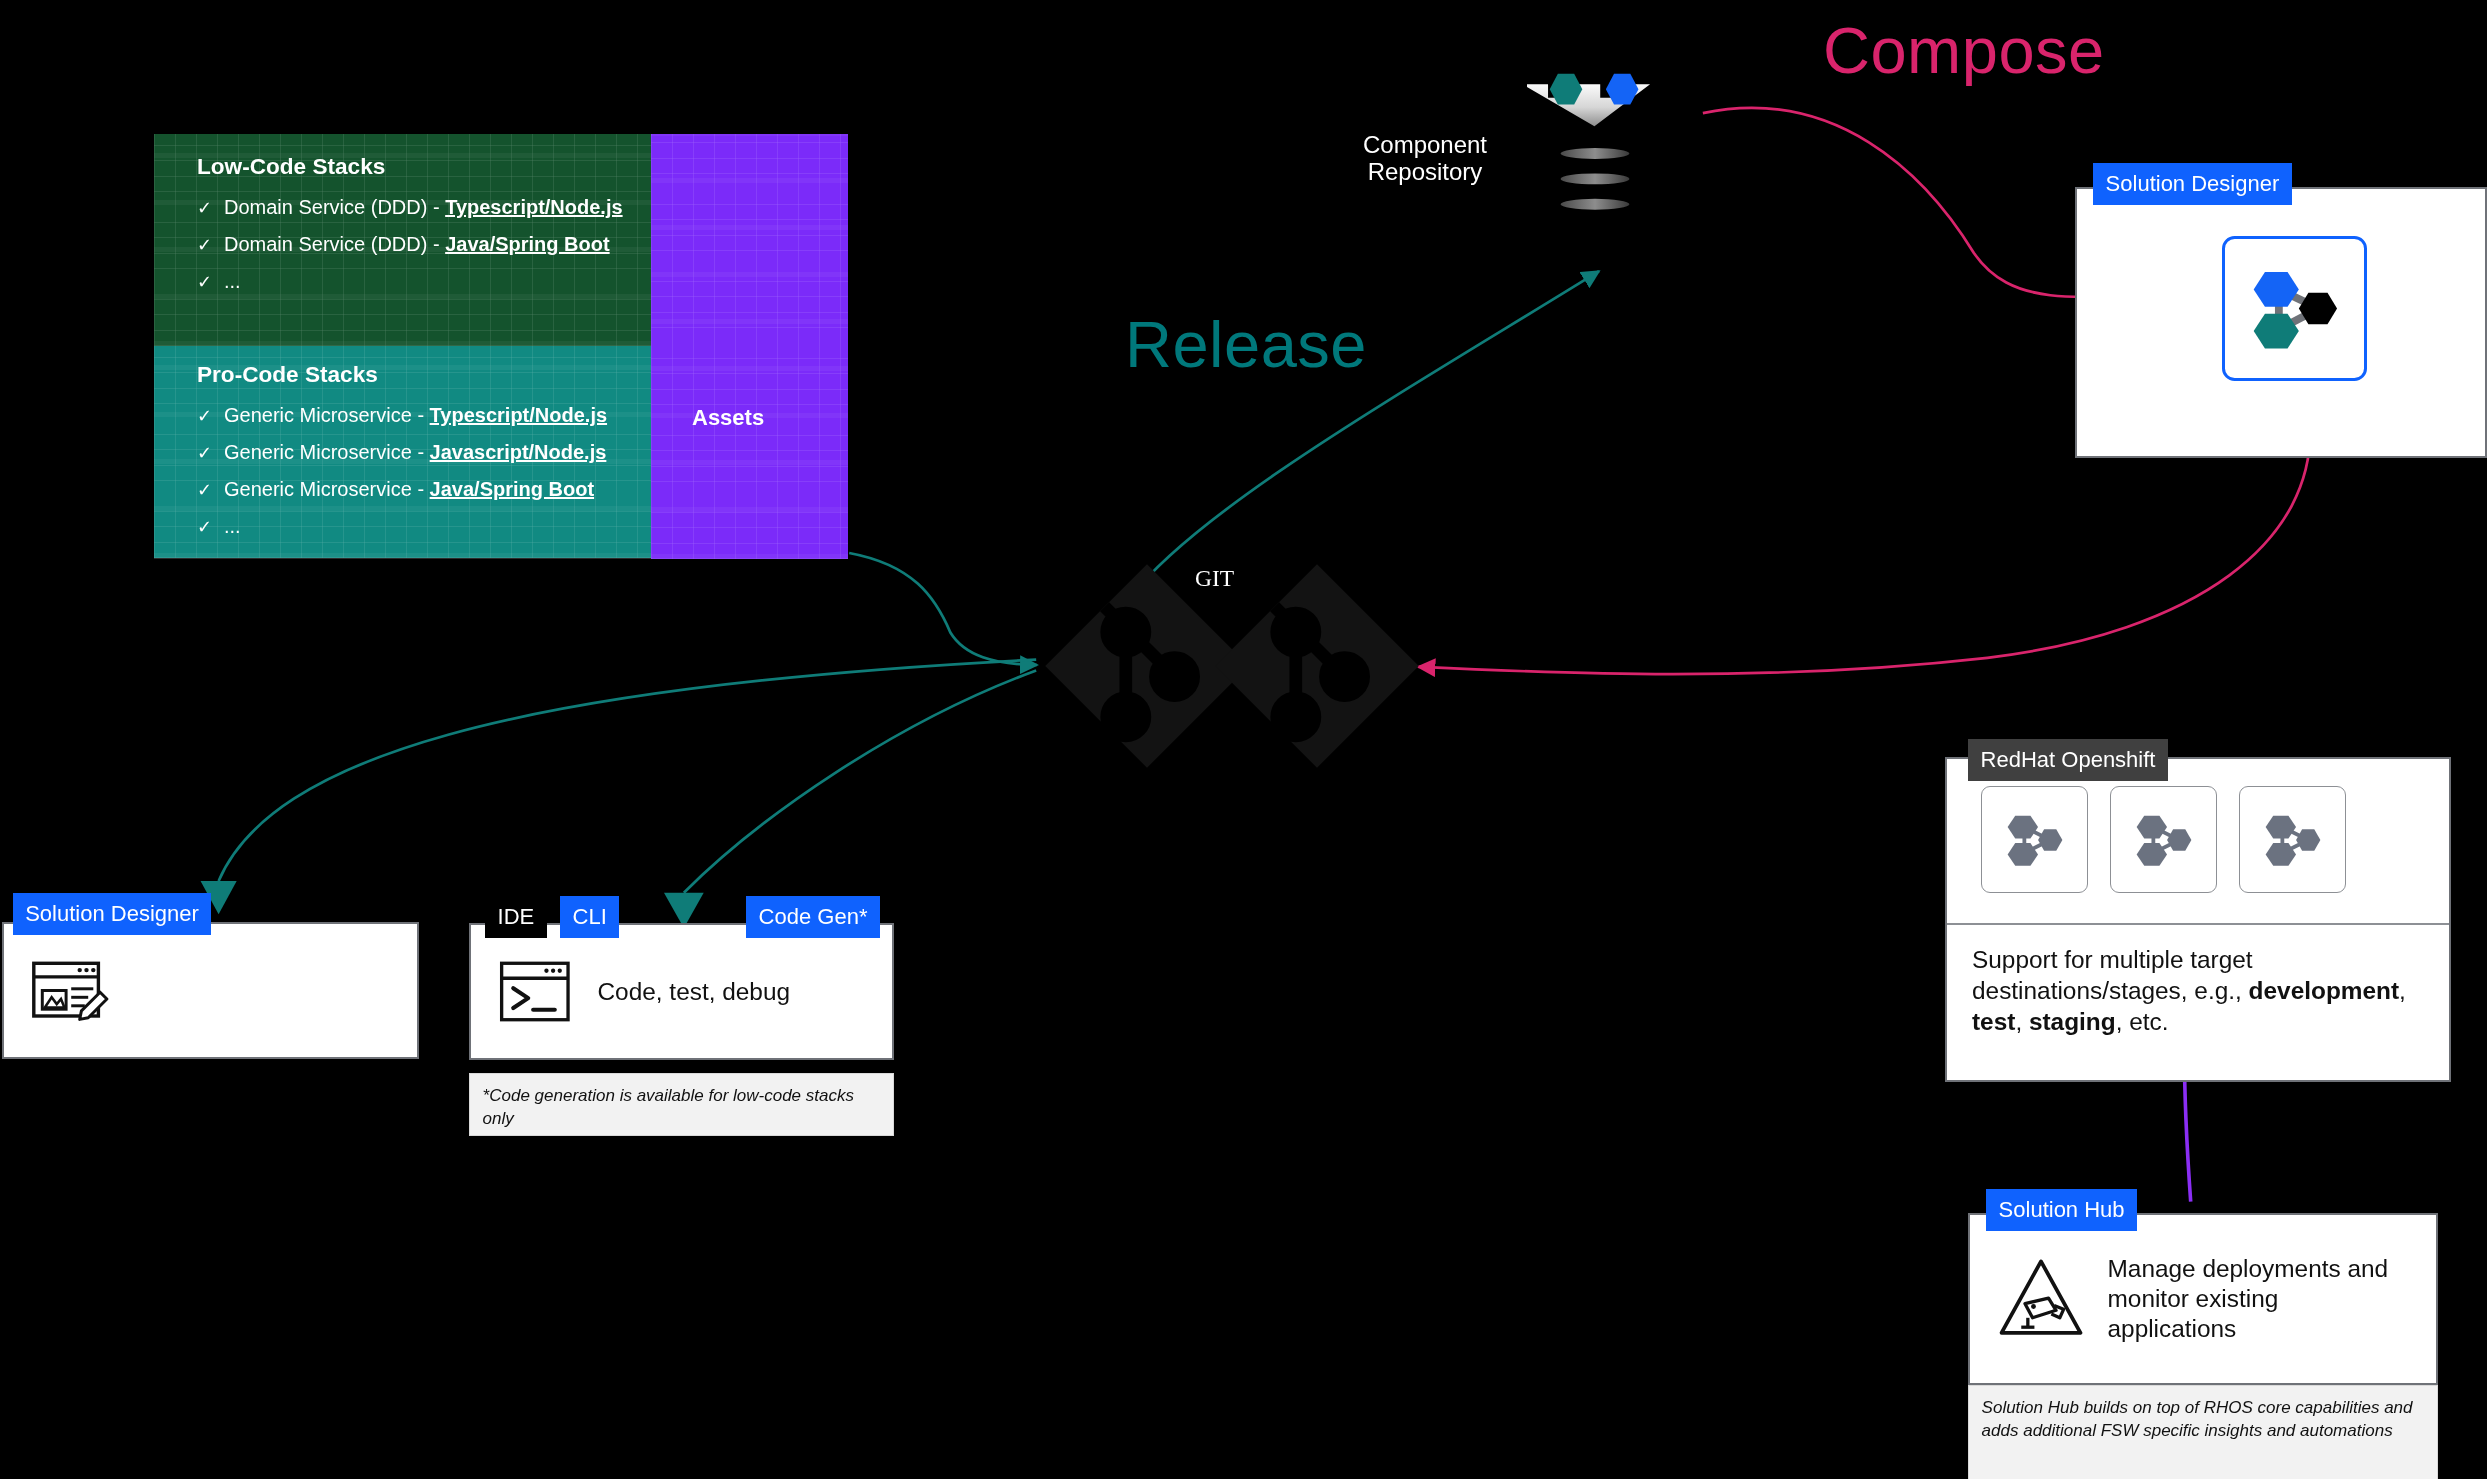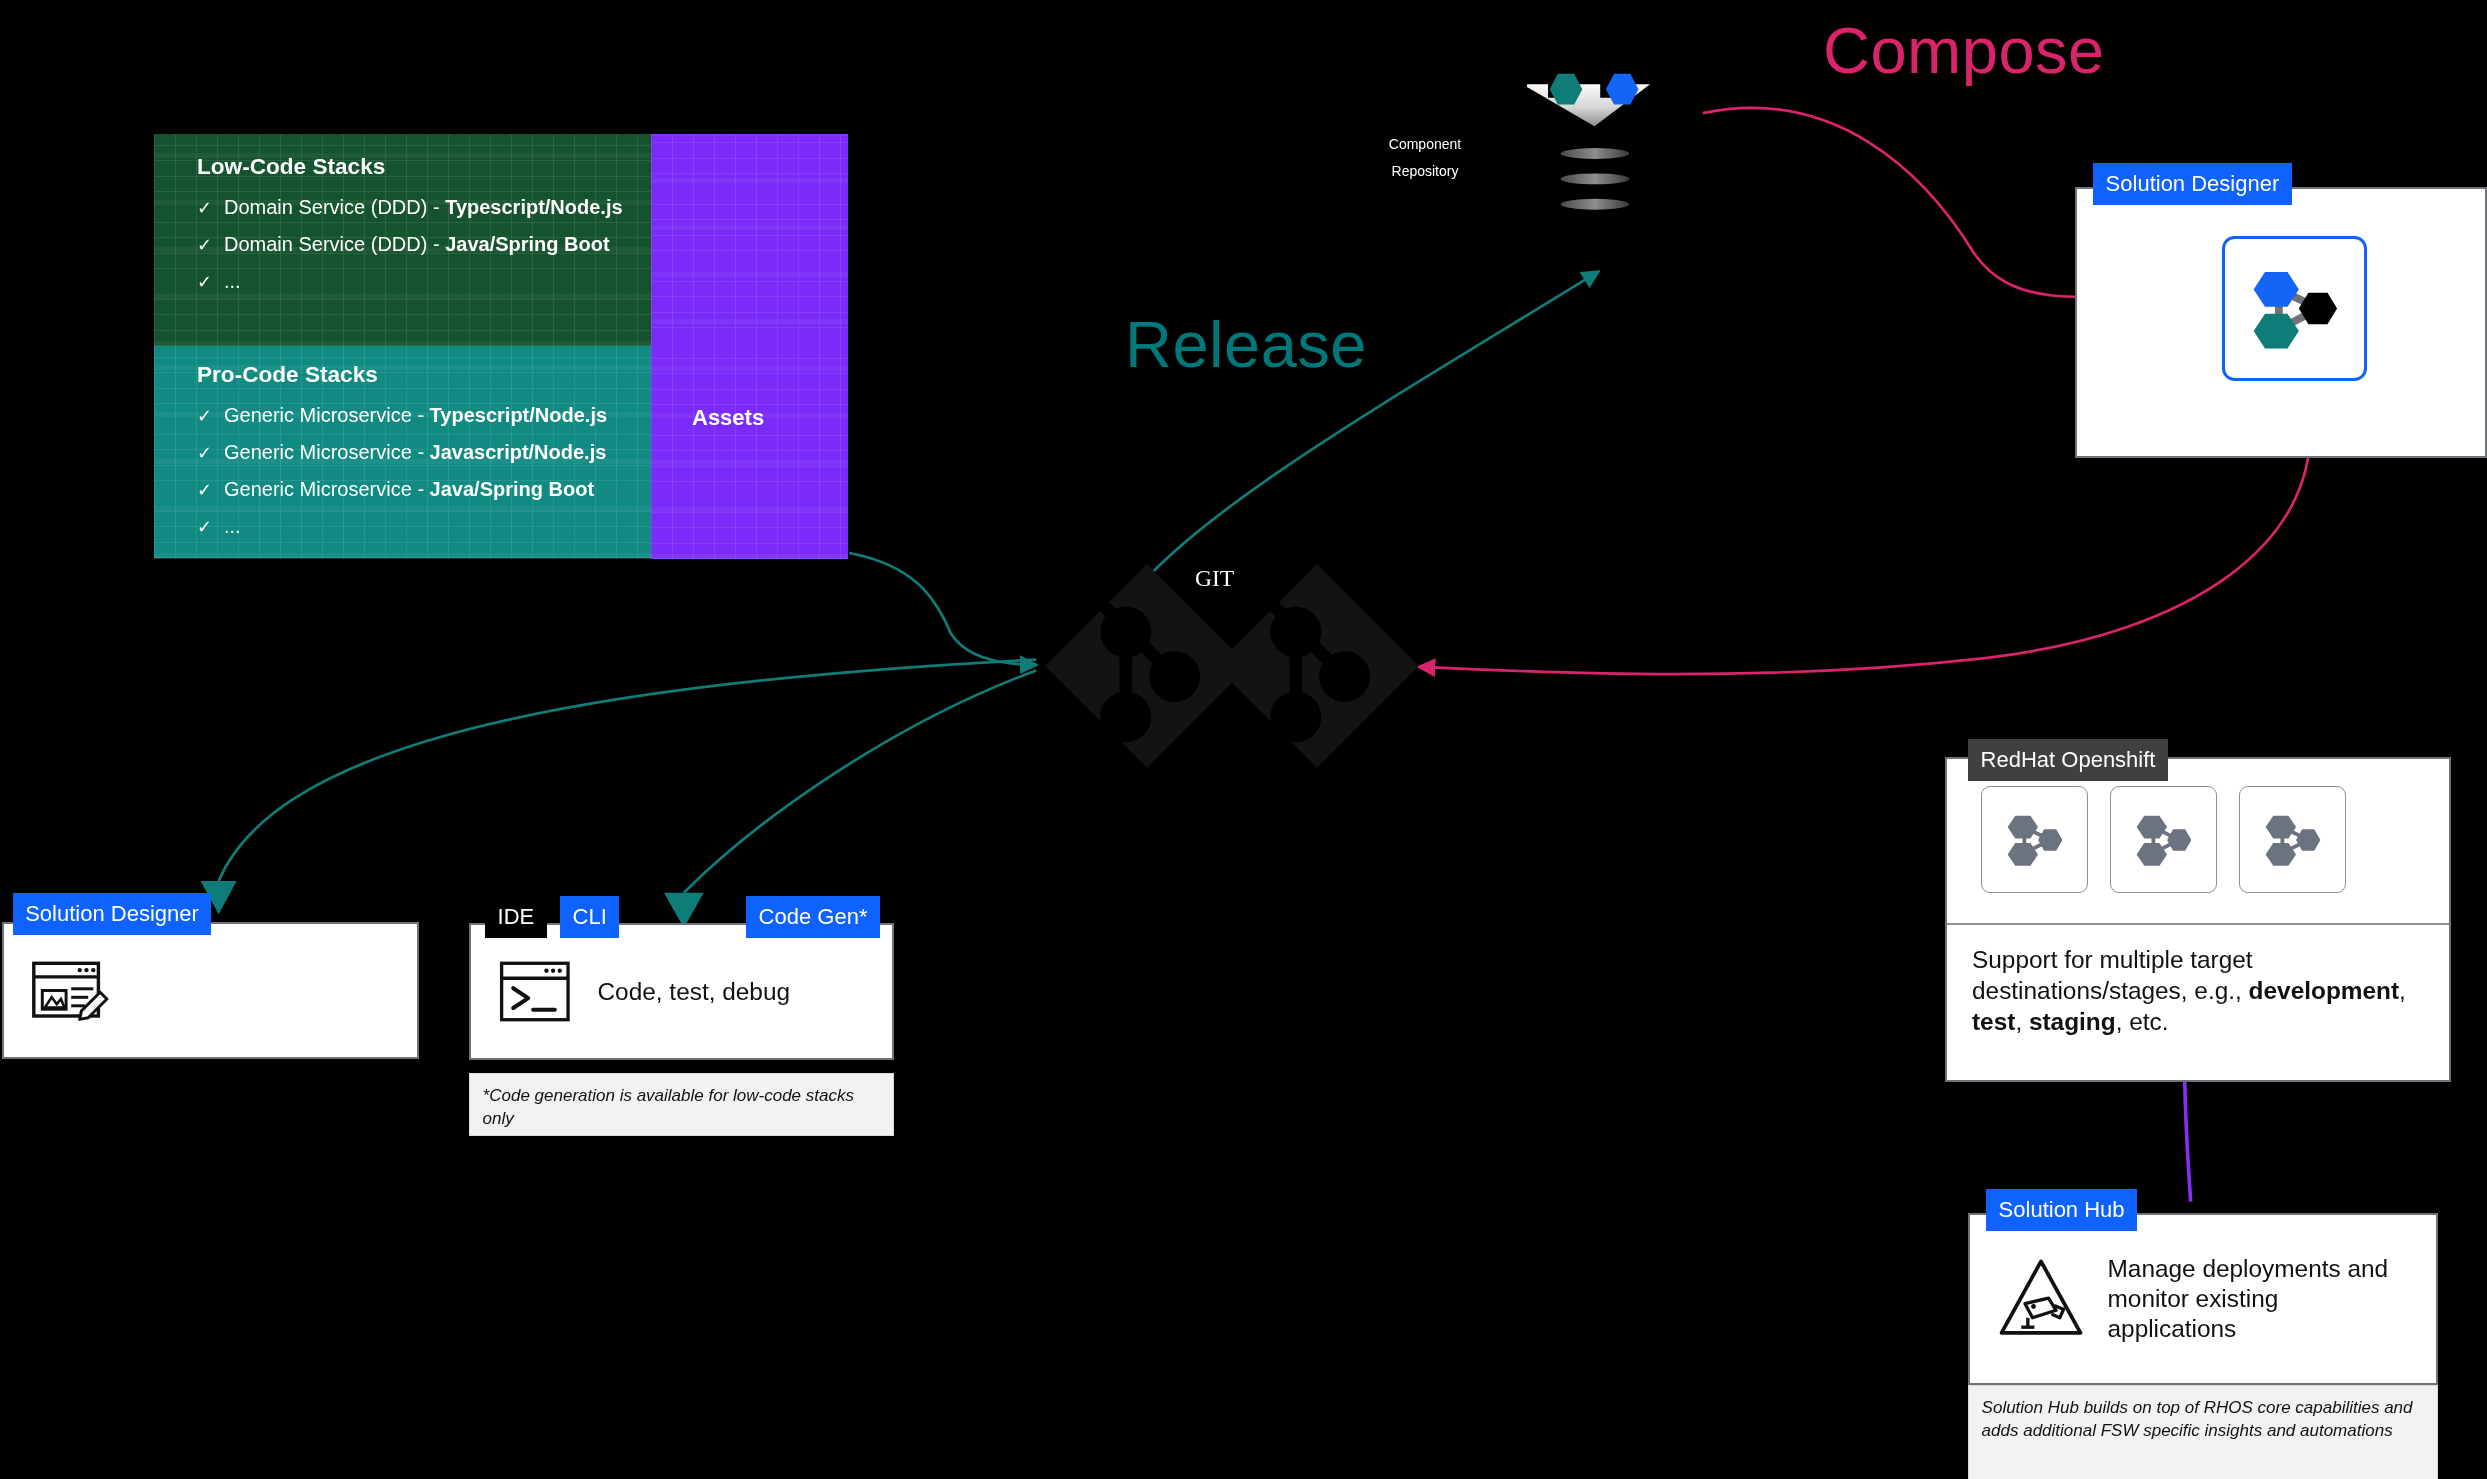--- a/index.html
+++ b/index.html
@@ -26,26 +26,26 @@
      background-image:
        repeating-linear-gradient(0deg,rgba(255,255,255,.30) 0 0.9px,transparent 0.9px 15.4px),
        repeating-linear-gradient(90deg,rgba(255,255,255,.30) 0 0.9px,transparent 0.9px 21px),
        repeating-linear-gradient(0deg,rgba(255,255,255,.16) 0 5.4px,transparent 5.4px 47px);}
   .stack-title{position:relative;font-size:22.6px;font-weight:bold;margin:0;color:#fff;}
   #lowcode-half .stack-title{padding:20px 0 0 43px;}
   #procode-half .stack-title{padding:16.3px 0 0 43px;}
   .stack-list{position:relative;list-style:none;margin:0;padding:9px 0 0 43px;}
   .stack-list li{font-size:20px;line-height:36px;color:#fff;white-space:nowrap;}
   .stack-list li .ck{display:inline-block;width:27px;font-size:18px;font-weight:300;}
-  .stack-list li b{font-weight:bold;}
+  .stack-list li b{font-weight:bold;text-decoration:underline;}
   #assets-label{position:absolute;left:538px;top:271px;font-size:22px;font-weight:bold;color:#fff;}
 
   
   #repo-label{position:absolute;left:1348px;top:131px;width:154px;text-align:center;
-       font-size:14px;line-height:27px;color:#fff;}
+       font-size:24px;line-height:27px;color:#fff;}
   #component-repository{position:absolute;left:1527px;top:72px;width:136px;height:154px;}
 
   
   #git-label{position:absolute;left:1195px;top:565px;font-size:23.5px;color:#fff;font-family:"Liberation Serif",serif;}
 
   
   .card{position:absolute;background:#fff;border:2.7px solid #6f7278;box-sizing:border-box;}
   .tag{position:absolute;color:#fff;font-size:22px;line-height:1;padding:10px 12.6px;white-space:nowrap;}
   .tag.blue{background:#0F62FE;}
   .tag.red{background:#404040;}

